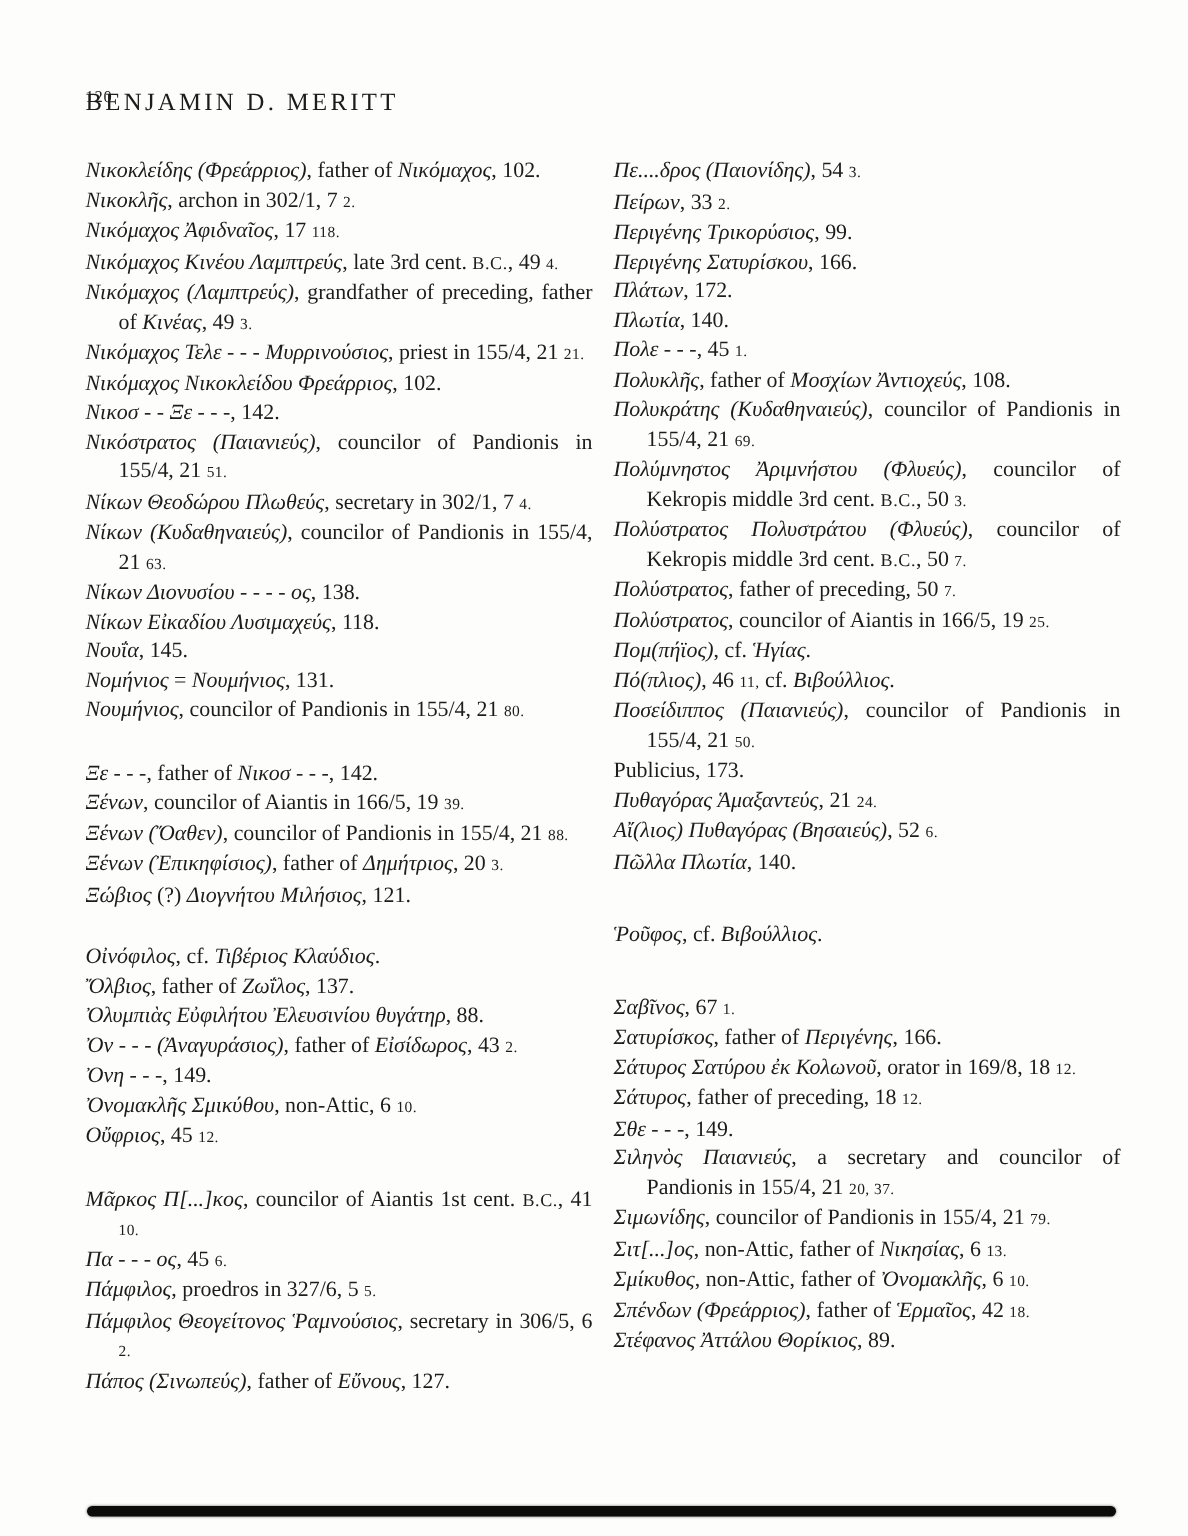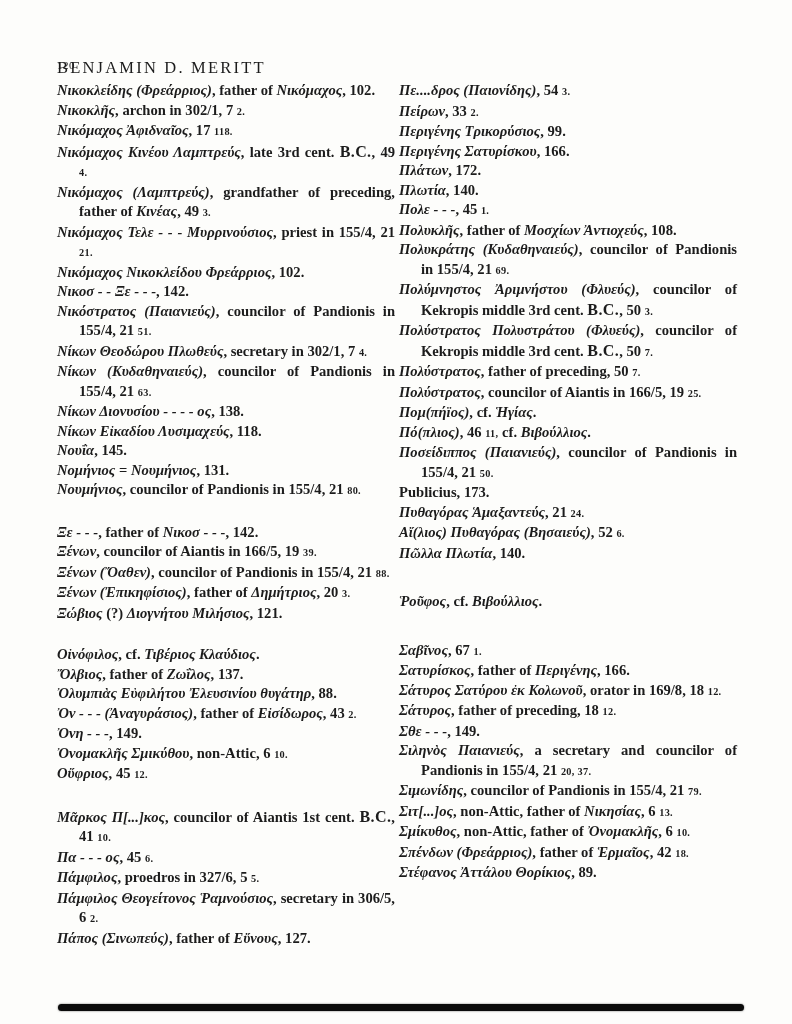--- a/index.html
+++ b/index.html
@@ -13,33 +13,33 @@
     overflow:hidden;
     margin:0 auto;
   }
   .header { position:absolute; top:58px; left:57px; width:688px; height:22px; }
   .page-num { position:absolute; left:0; top:1px; font-size:11px; letter-spacing:0.5px; }
   .running-head {
     font-size:16.5px; letter-spacing:2.2px;
     font-weight:normal;
   }
   .columns {
-    position:absolute; top:81px; left:57px; width:690px;
-    display:flex; gap:4px;font-weight:bold;
+    position:absolute; top:105px; left:57px; width:690px;
+    display:flex; gap:14px;
   }
   .col {
     width:338px;
     font-size:14.6px; line-height:19.5px;
     text-align:justify;
   }
   .entry { padding-left:22px; text-indent:-22px; }
   .run-g { font-style:italic; }
   .run-r { font-style:normal; }
   .run-s { font-size:10.3px; letter-spacing:0.3px; }
-  .run-c { font-size:16px; letter-spacing:0.4px; }
+  .run-c { font-size:12px; letter-spacing:0.4px; }
   .col .section { margin-top:0; }
   .col[data-col="0"] .section + .section { margin-top:22px; }
   .col[data-col="1"] .section + .section { margin-top:29px; }
   .scan-bar {
     position:absolute; left:58px; top:1004px; width:686px; height:7px;
     background:#0b0b0b; border-radius:4px;
     box-shadow:0 0 2px rgba(0,0,0,0.6);
   }
 </style>
 </head>

